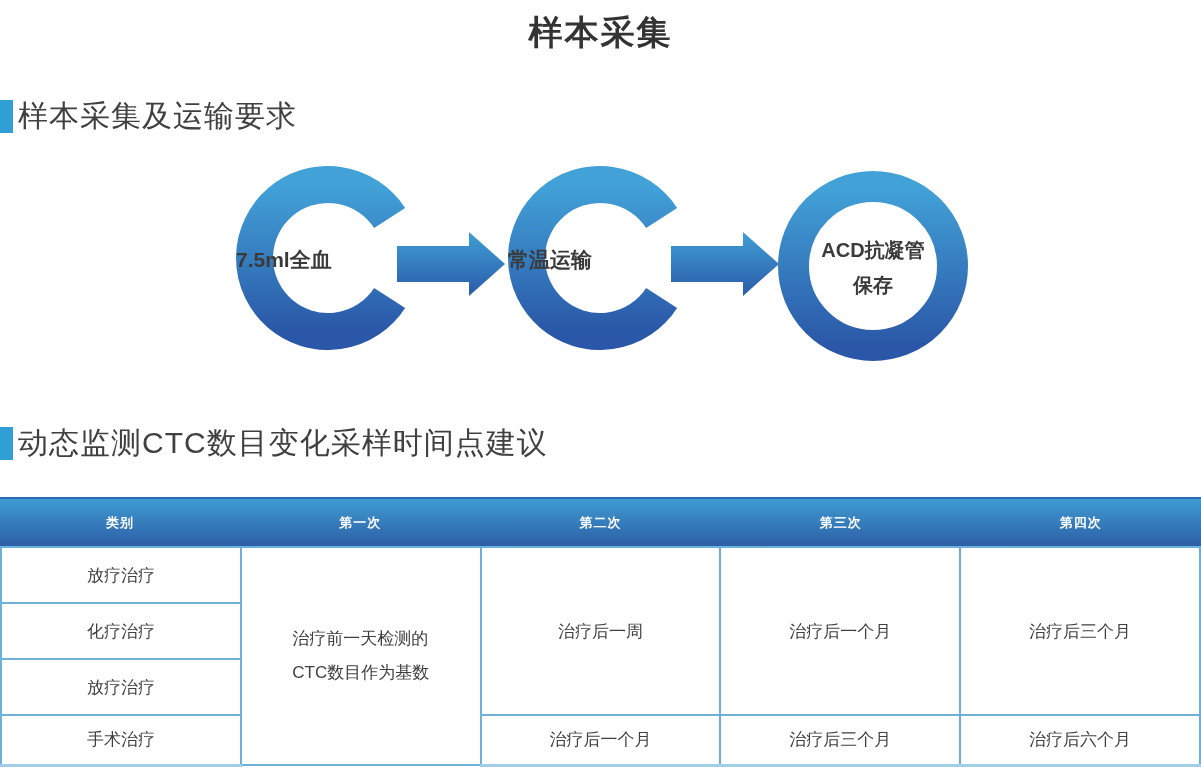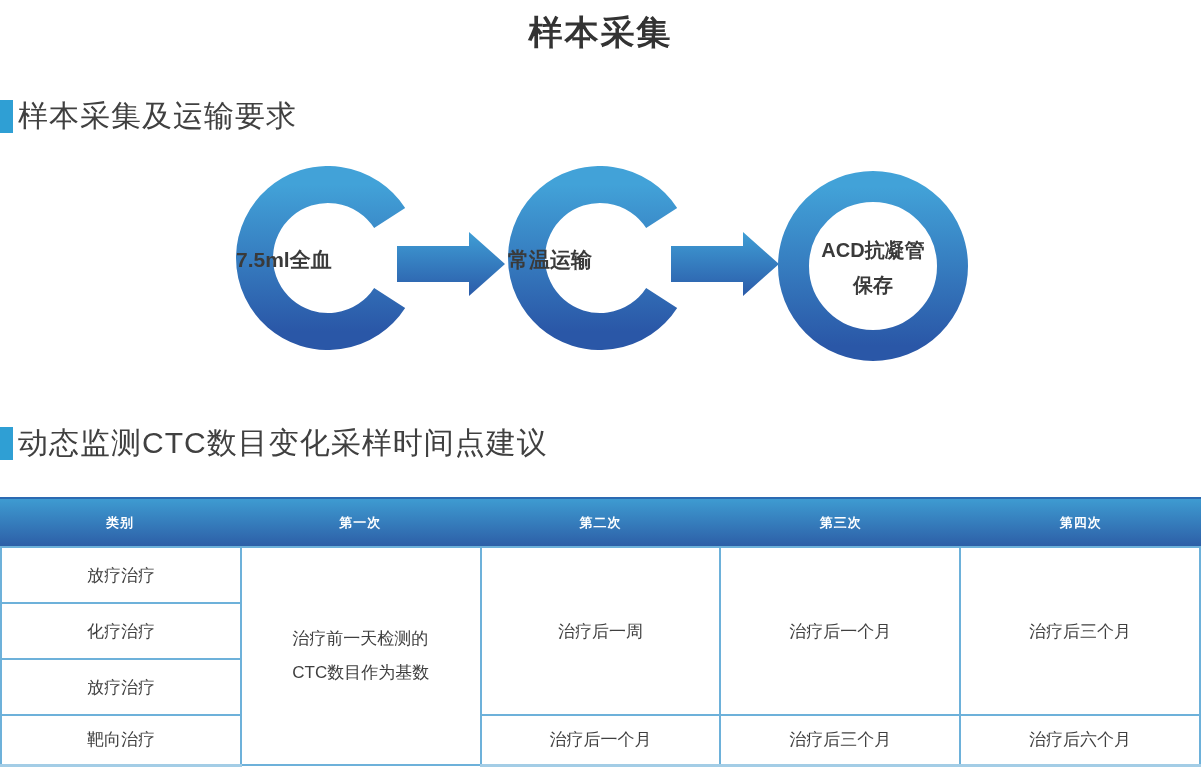--- a/index.html
+++ b/index.html
@@ -174,20 +174,20 @@
         <td rowspan="3">治疗后一个月</td>
         <td rowspan="3">治疗后三个月</td>
       </tr>
       <tr>
         <td class="category">化疗治疗</td>
       </tr>
       <tr>
         <td class="category">放疗治疗</td>
       </tr>
       <tr>
-        <td class="category">靶向治疗</td>
+        <td class="category">手术治疗</td>
         <td>治疗后一个月</td>
         <td>治疗后三个月</td>
         <td>治疗后六个月</td>
       </tr>
     </tbody>
   </table>
 </div>
 
 </body></html>

